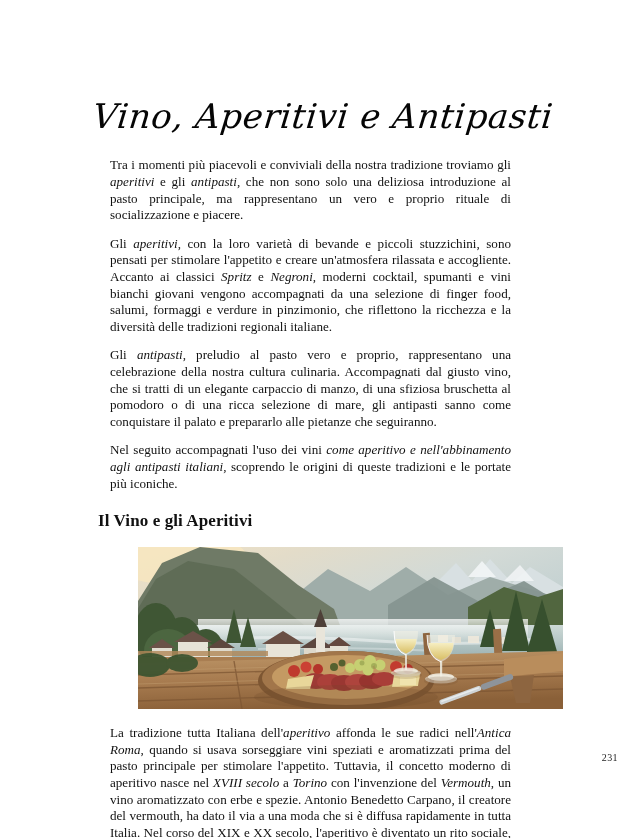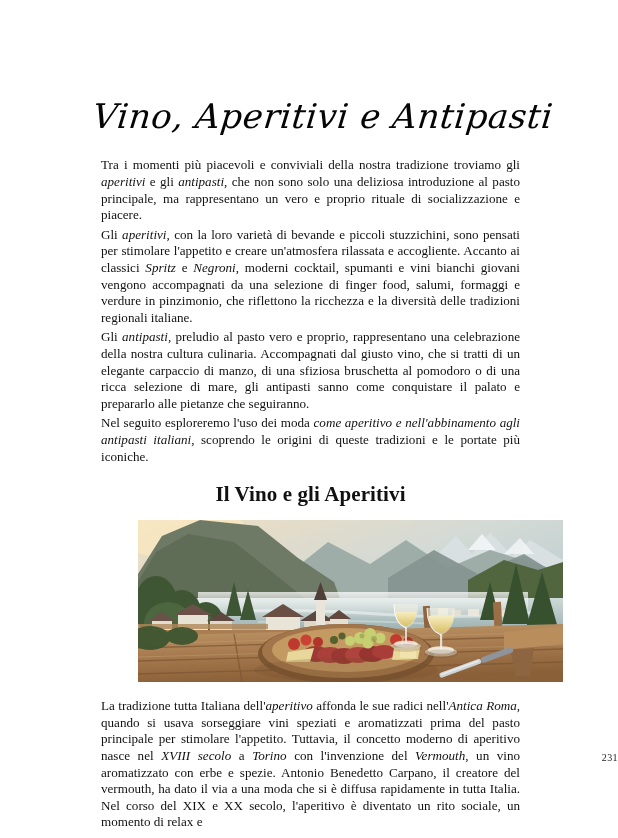--- a/index.html
+++ b/index.html
@@ -43,34 +43,34 @@
   .body-block {
     margin-top: 20px;
     font-size: 13.1px;
     line-height: 16.6px;
     text-align: justify;
     text-justify: inter-word;
     -webkit-hyphens: auto;
     hyphens: auto;
   }
   .body-block p {
-    margin: 3px;
+    margin: 12px;
     text-align: justify;
     font-family: Liberation Serif, serif;
   }
   .body-block i, .body-block em { font-style: italic; }
 
   
   .section-heading {
     margin: 19px 0 0 0;
-    font-size: 21px;
+    font-size: 17px;
     font-weight: bold;
     line-height: 20px;
     letter-spacing: 0.1px;
-    text-align: center;
+    text-align: left;
   }
 
   
   .figure {
     margin-top: 16px;
     width: 425px;
     height: 162px;
     position: relative;
     overflow: hidden;
     line-height: 0;
@@ -99,21 +99,21 @@
 <div class="page">
 
   <div class="content">
 
     <h1 class="doc-title">Vino, Aperitivi e Antipasti</h1>
 
     <div class="body-block" id="intro-paragraphs">
         <p><span>Tra i momenti più piacevoli e conviviali della nostra tradizione troviamo gli </span><em>aperitivi</em><span> e gli </span><em>antipasti</em><span>, che non sono solo una deliziosa introduzione al pasto principale, ma rappresentano un vero e proprio rituale di socializzazione e piacere.</span></p>
         <p><span>Gli </span><em>aperitivi</em><span>, con la loro varietà di bevande e piccoli stuzzichini, sono pensati per stimolare l'appetito e creare un'atmosfera rilassata e accogliente. Accanto ai classici </span><em>Spritz</em><span> e </span><em>Negroni</em><span>, moderni cocktail, spumanti e vini bianchi giovani vengono accompagnati da una selezione di finger food, salumi, formaggi e verdure in pinzimonio, che riflettono la ricchezza e la diversità delle tradizioni regionali italiane.</span></p>
         <p><span>Gli </span><em>antipasti</em><span>, preludio al pasto vero e proprio, rappresentano una celebrazione della nostra cultura culinaria. Accompagnati dal giusto vino, che si tratti di un elegante carpaccio di manzo, di una sfiziosa bruschetta al pomodoro o di una ricca selezione di mare, gli antipasti sanno come conquistare il palato e prepararlo alle pietanze che seguiranno.</span></p>
-        <p><span>Nel seguito esploreremo l'uso dei moda </span><em>come aperitivo e nell'abbinamento agli antipasti italiani</em><span>, scoprendo le origini di queste tradizioni e le portate più iconiche.</span></p>
+        <p><span>Nel seguito accompagnati l'uso dei vini </span><em>come aperitivo e nell'abbinamento agli antipasti italiani</em><span>, scoprendo le origini di queste tradizioni e le portate più iconiche.</span></p>
       </div>
 
     <h2 class="section-heading">Il Vino e gli Aperitivi</h2>
 
     <figure class="figure">
       <svg width="425" height="162" viewBox="0 0 425 162">
         <defs>
           <linearGradient id="skyG" x1="0" y1="0" x2="1" y2="0.5">
             <stop offset="0%" stop-color="#f0e2c6"></stop>
             <stop offset="32%" stop-color="#e3dcc9"></stop>

